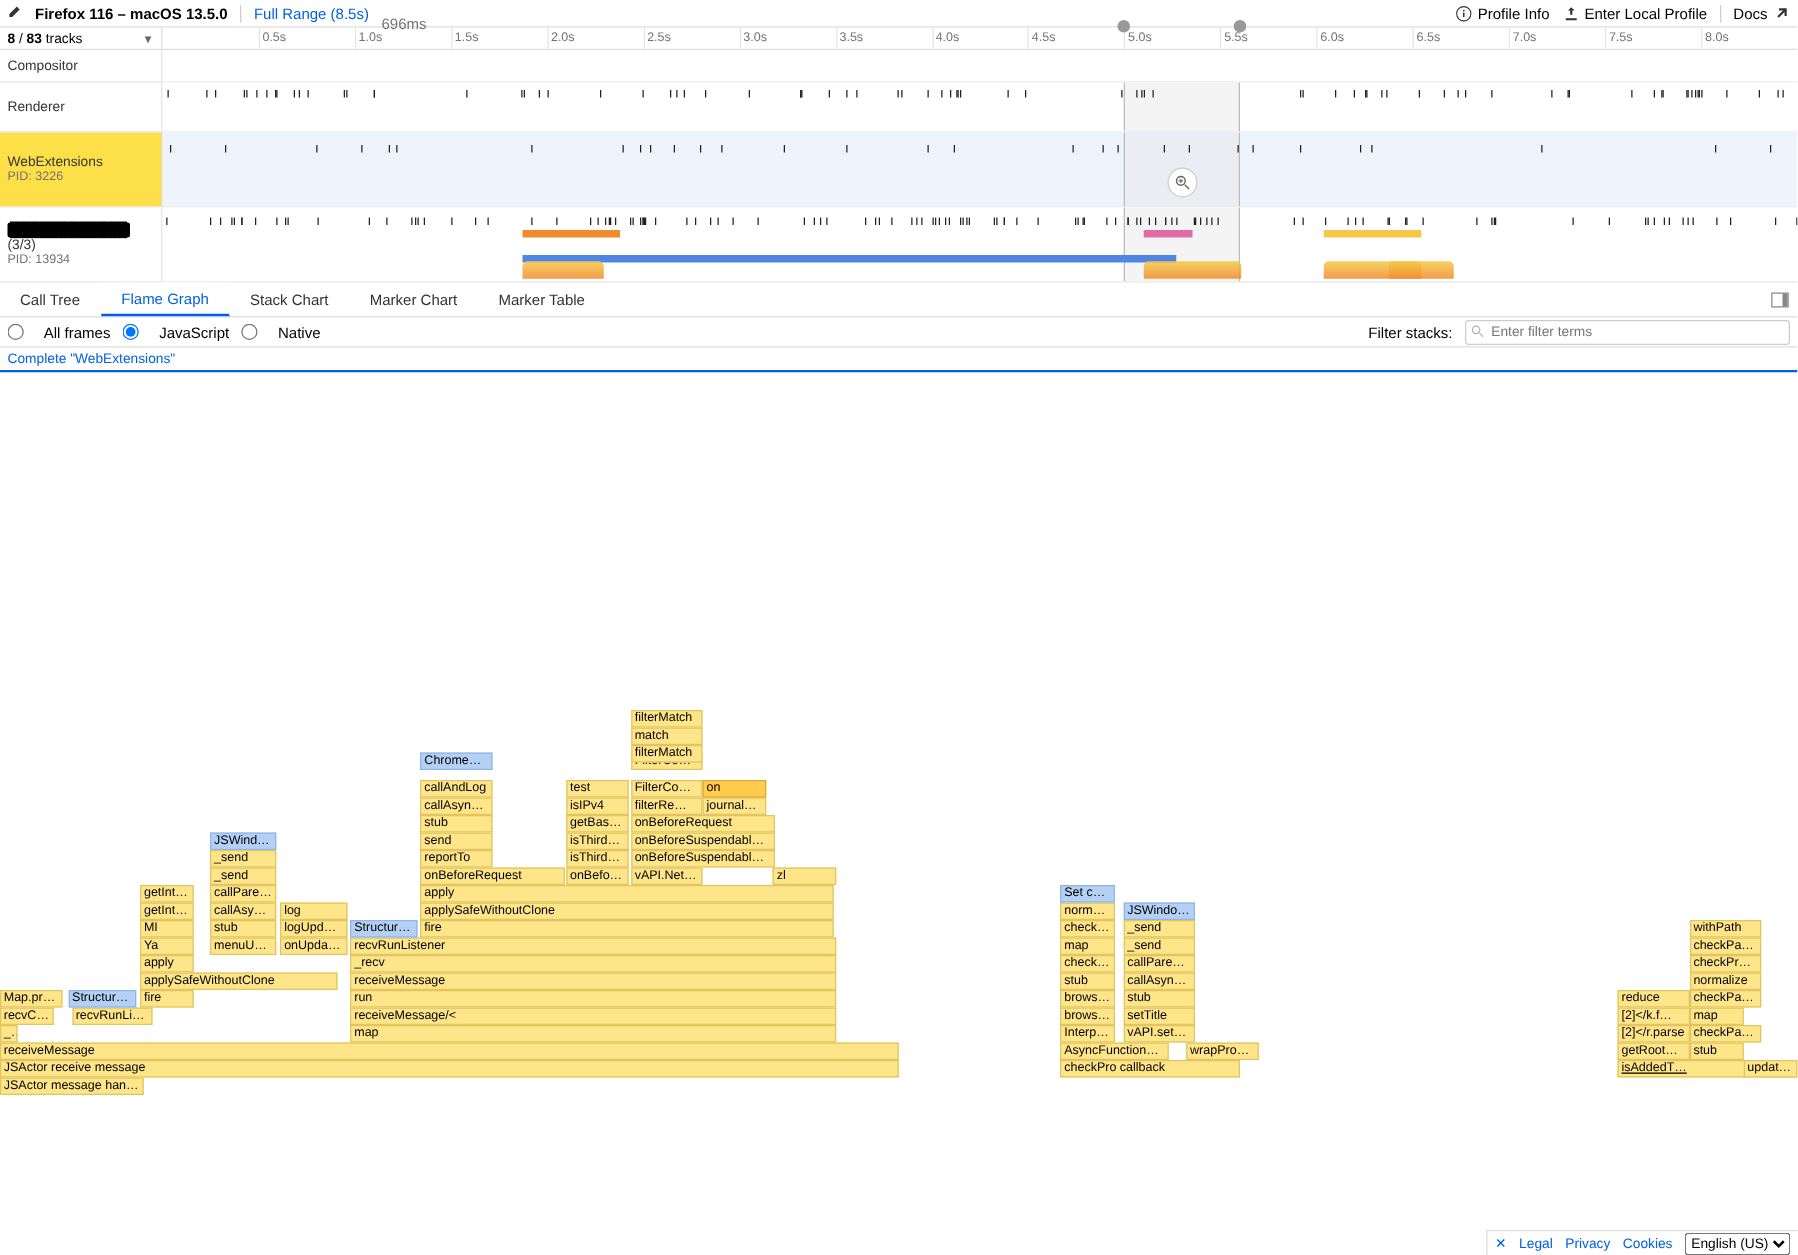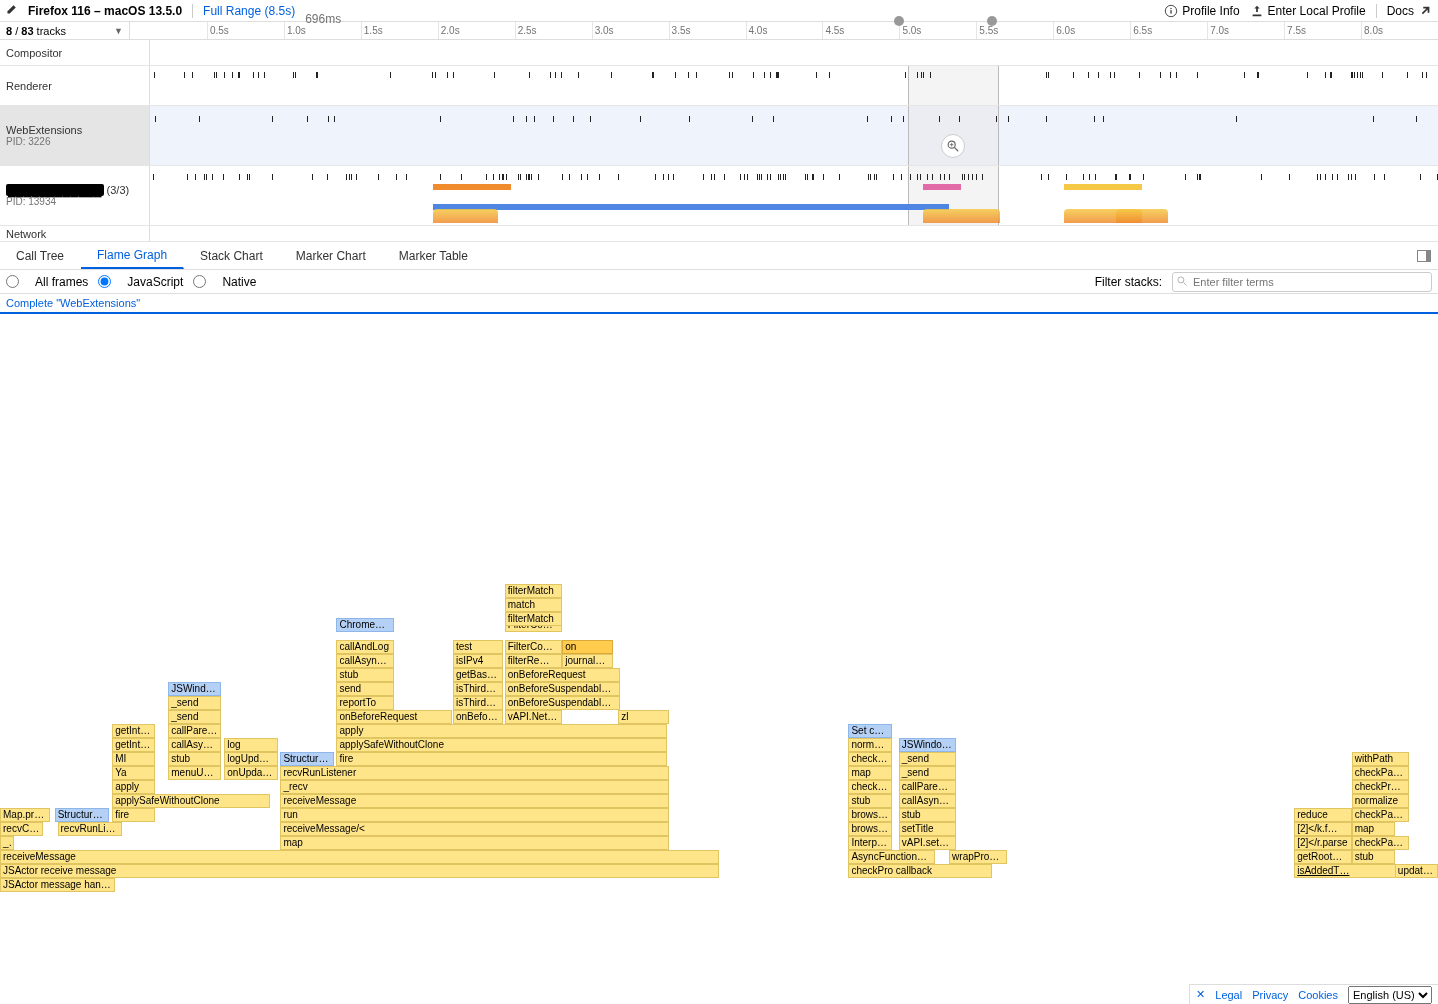--- a/index.html
+++ b/index.html
@@ -20,24 +20,24 @@
 .tracks-header { height: 18px; display: flex; align-items: center; border-bottom: 1px solid #ddd; }
 .tracks-label { width: 130px; padding: 0 6px; border-right: 1px solid #ddd; display: flex; align-items: center; justify-content: space-between; height: 100%; cursor: pointer; }
 .tracks-label b { font-weight: 700; }
 .caret { font-size: 9px; color: #666; }
 .ruler { flex: 1; position: relative; height: 100%; }
 .ruler .tick { position: absolute; top: 0; height: 100%; border-left: 1px solid #e5e5e5; font-size: 10px; color: #737373; padding-left: 2px; line-height: 18px; }
 
 
 .tracks { display: flex; flex-direction: column; }
 .track { display: flex; border-bottom: 1px solid #e5e5e5; }
-.track-label { width: 150px; padding: 4px 6px; border-right: 1px solid #ddd; color: #333; display: flex; flex-direction: column; justify-content: center; }
+.track-label { width: 130px; padding: 4px 6px; border-right: 1px solid #ddd; color: #333; display: flex; flex-direction: column; justify-content: center; }
 .track-label .pid { color: #737373; font-size: 10px; }
 .track-body { flex: 1; position: relative; background: #fff; }
-.track.selected .track-label { background: #e5e5e5; }
+.track.selected .track-label { background: #fde047; }
 .track.selected .track-body { background: #eef3fc; }
 .track-comp { height: 26px; }
 .track-ren { height: 40px; }
 .track-webext { height: 60px; }
 .track-main { height: 60px; }
 .track-net { height: 16px; }
 
 
 .selection-overlay { position: absolute; top: 0; bottom: 0; background: rgba(230,230,230,0.45); border-left: 1px solid #bbb; border-right: 1px solid #bbb; }
 .knob { position: absolute; top: -6px; width: 10px; height: 10px; background: #999; border-radius: 50%; }
@@ -431,26 +431,20 @@
         <div class="bar or" style="left: 22%; width: 6%; top: 18px;"></div>
         <div class="bar pk" style="left: 60%; width: 3%; top: 18px;"></div>
         <div class="bar bl" style="left: 22%; width: 40%; top: 38px;"></div>
         <div class="bar" style="left: 71%; width: 6%; top: 18px;"></div>
         <div class="wave" style="left: 22%; width: 5%;"></div>
         <div class="wave" style="left: 60%; width: 6%;"></div>
         <div class="wave" style="left: 71%; width: 6%;"></div>
         <div class="wave" style="left: 75%; width: 4%;"></div>
       </div>
   </div>
-  <div class="track track-net">
-    <div class="track-label">
-        <span>Network</span>
-      </div>
-    <div class="track-body"></div>
-  </div>
 </div>
 
 <div class="tabrow">
   <div class="tab">Call Tree</div>
   <div class="tab active">Flame Graph</div>
   <div class="tab">Stack Chart</div>
   <div class="tab">Marker Chart</div>
   <div class="tab">Marker Table</div>
   <span class="spacer"></span>
   <span class="panel-icon">

